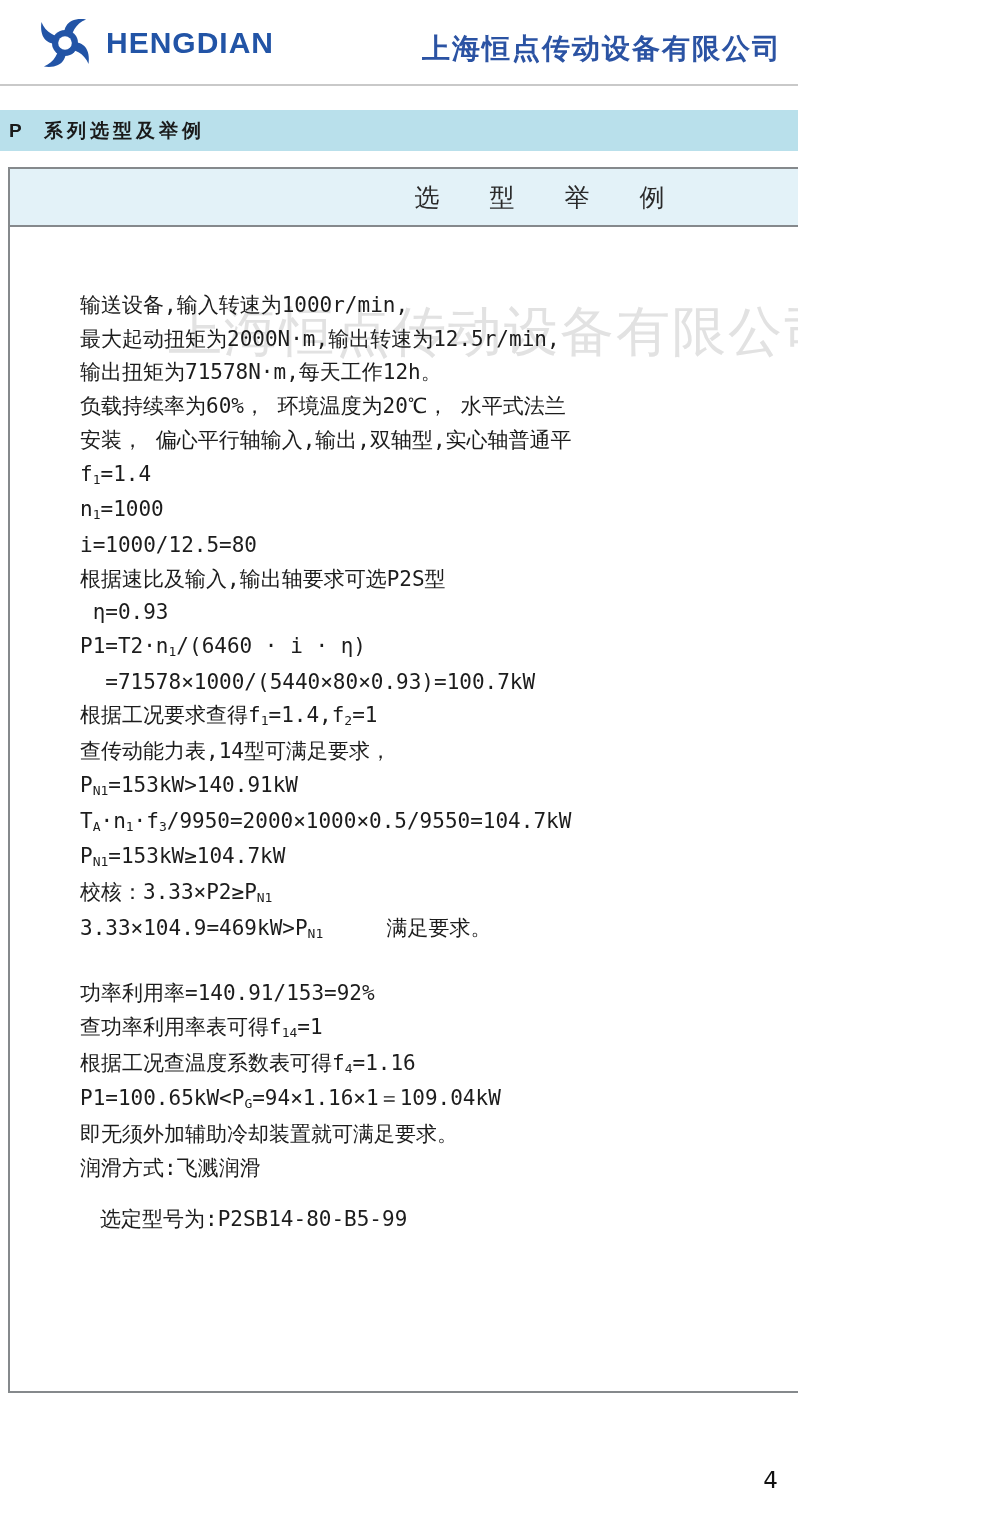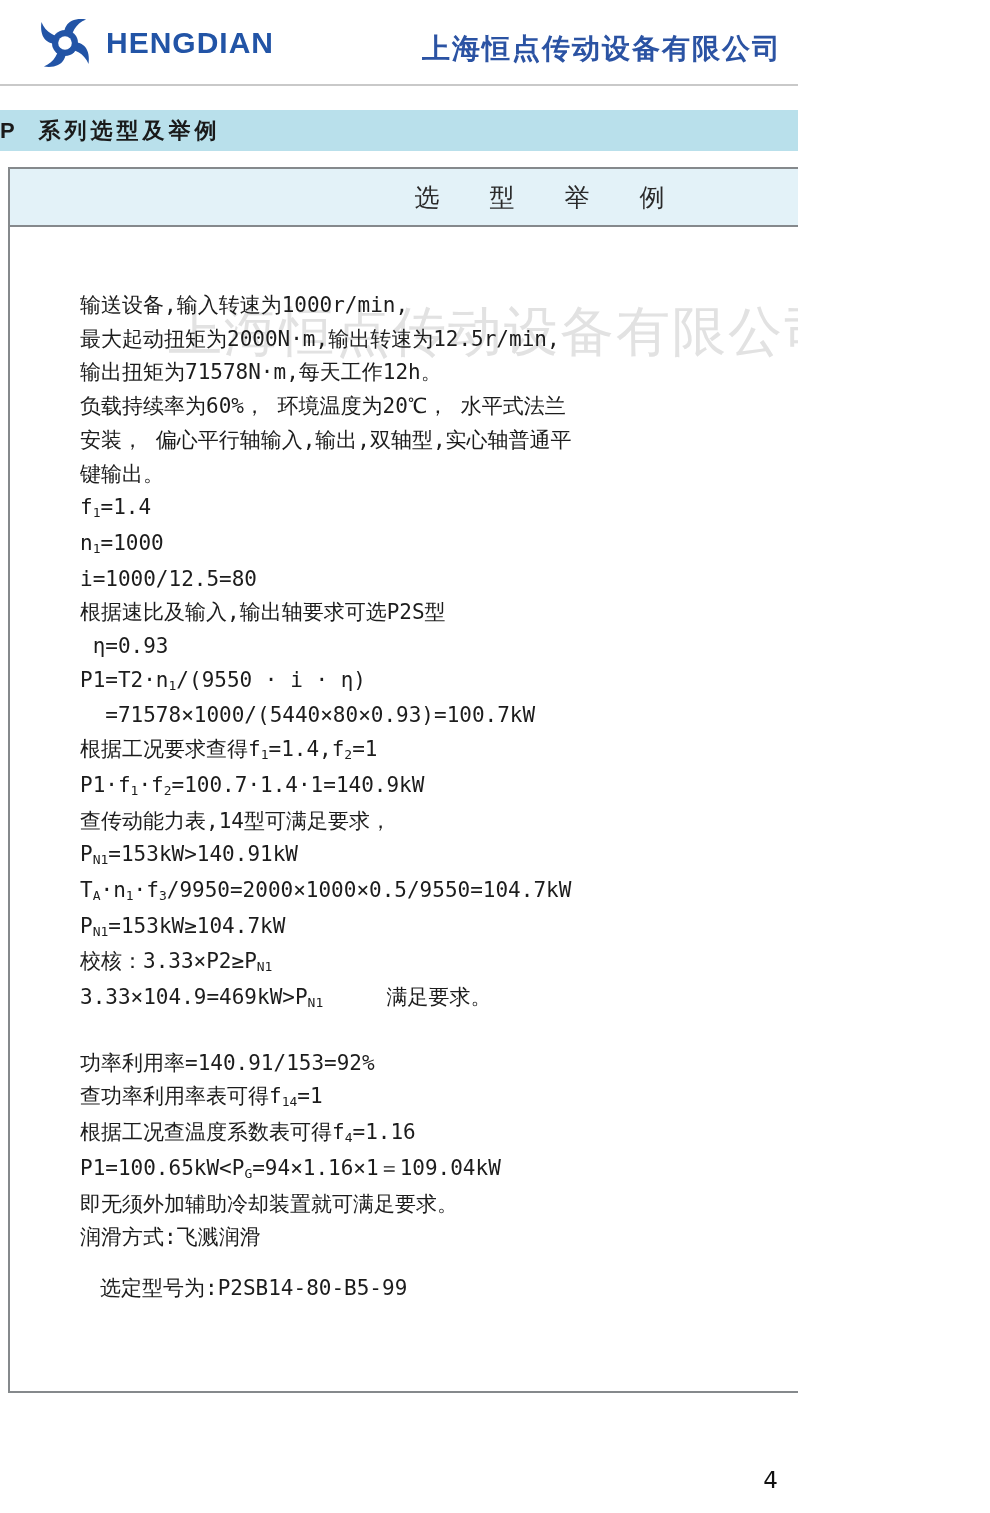--- a/index.html
+++ b/index.html
@@ -31,21 +31,22 @@
     position:absolute; left:0; top:84px;
     width:990px; height:2px; background:#c9c9c9;
   }
 
   
   .section-bar {
     position:absolute; left:0; top:110px;
     width:981px; height:41px;
     background:#b9e0eb;
     line-height:41px;
-    font-size:22px; font-weight:700; letter-spacing:4px;
+    padding-left:9px;
+    font-size:19px; font-weight:700; letter-spacing:4px;
     color:#1a1a1a;
     white-space:pre;
   }
 
   
   .doc-table {
     position:absolute; left:8px; top:167px;
     width:971px; height:1226px;
     border:2px solid #85898c;
     background:#ffffff;
@@ -119,30 +120,28 @@
 
   <div class="doc-table">
     <div class="doc-table-header">选　　型　　举　　例</div>
     <div class="doc-table-body">
       <div>
           <div class="line"><span>输送设备,输入转速为1000r/min,</span></div>
           <div class="line"><span>最大起动扭矩为2000N·m,输出转速为12.5r/min,</span></div>
           <div class="line"><span>输出扭矩为71578N·m,每天工作12h。</span></div>
           <div class="line"><span>负载持续率为60%， 环境温度为20℃， 水平式法兰</span></div>
           <div class="line"><span>安装， 偏心平行轴输入,输出,双轴型,实心轴普通平</span></div>
-          <div class="line"><span>键输出。</span></div>
           <div class="line"><span>f</span><span class="sub">1</span><span>=1.4</span></div>
           <div class="line"><span>n</span><span class="sub">1</span><span>=1000</span></div>
           <div class="line"><span>i=1000/12.5=80</span></div>
           <div class="line"><span>根据速比及输入,输出轴要求可选P2S型</span></div>
           <div class="line"><span> η=0.93</span></div>
-          <div class="line"><span>P1=T2·n</span><span class="sub">1</span><span>/(9550 · i · η)</span></div>
+          <div class="line"><span>P1=T2·n</span><span class="sub">1</span><span>/(6460 · i · η)</span></div>
           <div class="line"><span>  =71578×1000/(5440×80×0.93)=100.7kW</span></div>
           <div class="line"><span>根据工况要求查得f</span><span class="sub">1</span><span>=1.4,f</span><span class="sub">2</span><span>=1</span></div>
-          <div class="line"><span>P1·f</span><span class="sub">1</span><span>·f</span><span class="sub">2</span><span>=100.7·1.4·1=140.9kW</span></div>
           <div class="line"><span>查传动能力表,14型可满足要求，</span></div>
           <div class="line"><span>P</span><span class="sub">N1</span><span>=153kW&gt;140.91kW</span></div>
           <div class="line"><span>T</span><span class="sub">A</span><span>·n</span><span class="sub">1</span><span>·f</span><span class="sub">3</span><span>/9950=2000×1000×0.5/9550=104.7kW</span></div>
           <div class="line"><span>P</span><span class="sub">N1</span><span>=153kW≥104.7kW</span></div>
           <div class="line"><span>校核：3.33×P2≥P</span><span class="sub">N1</span></div>
           <div class="line"><span>3.33×104.9=469kW&gt;P</span><span class="sub">N1</span><span>     满足要求。</span></div>
           <div class="line" style="margin-top: 30px;"><span>功率利用率=140.91/153=92%</span></div>
           <div class="line"><span>查功率利用率表可得f</span><span class="sub">14</span><span>=1</span></div>
           <div class="line"><span>根据工况查温度系数表可得f</span><span class="sub">4</span><span>=1.16</span></div>
           <div class="line"><span>P1=100.65kW&lt;P</span><span class="sub">G</span><span>=94×1.16×1＝109.04kW</span></div>

